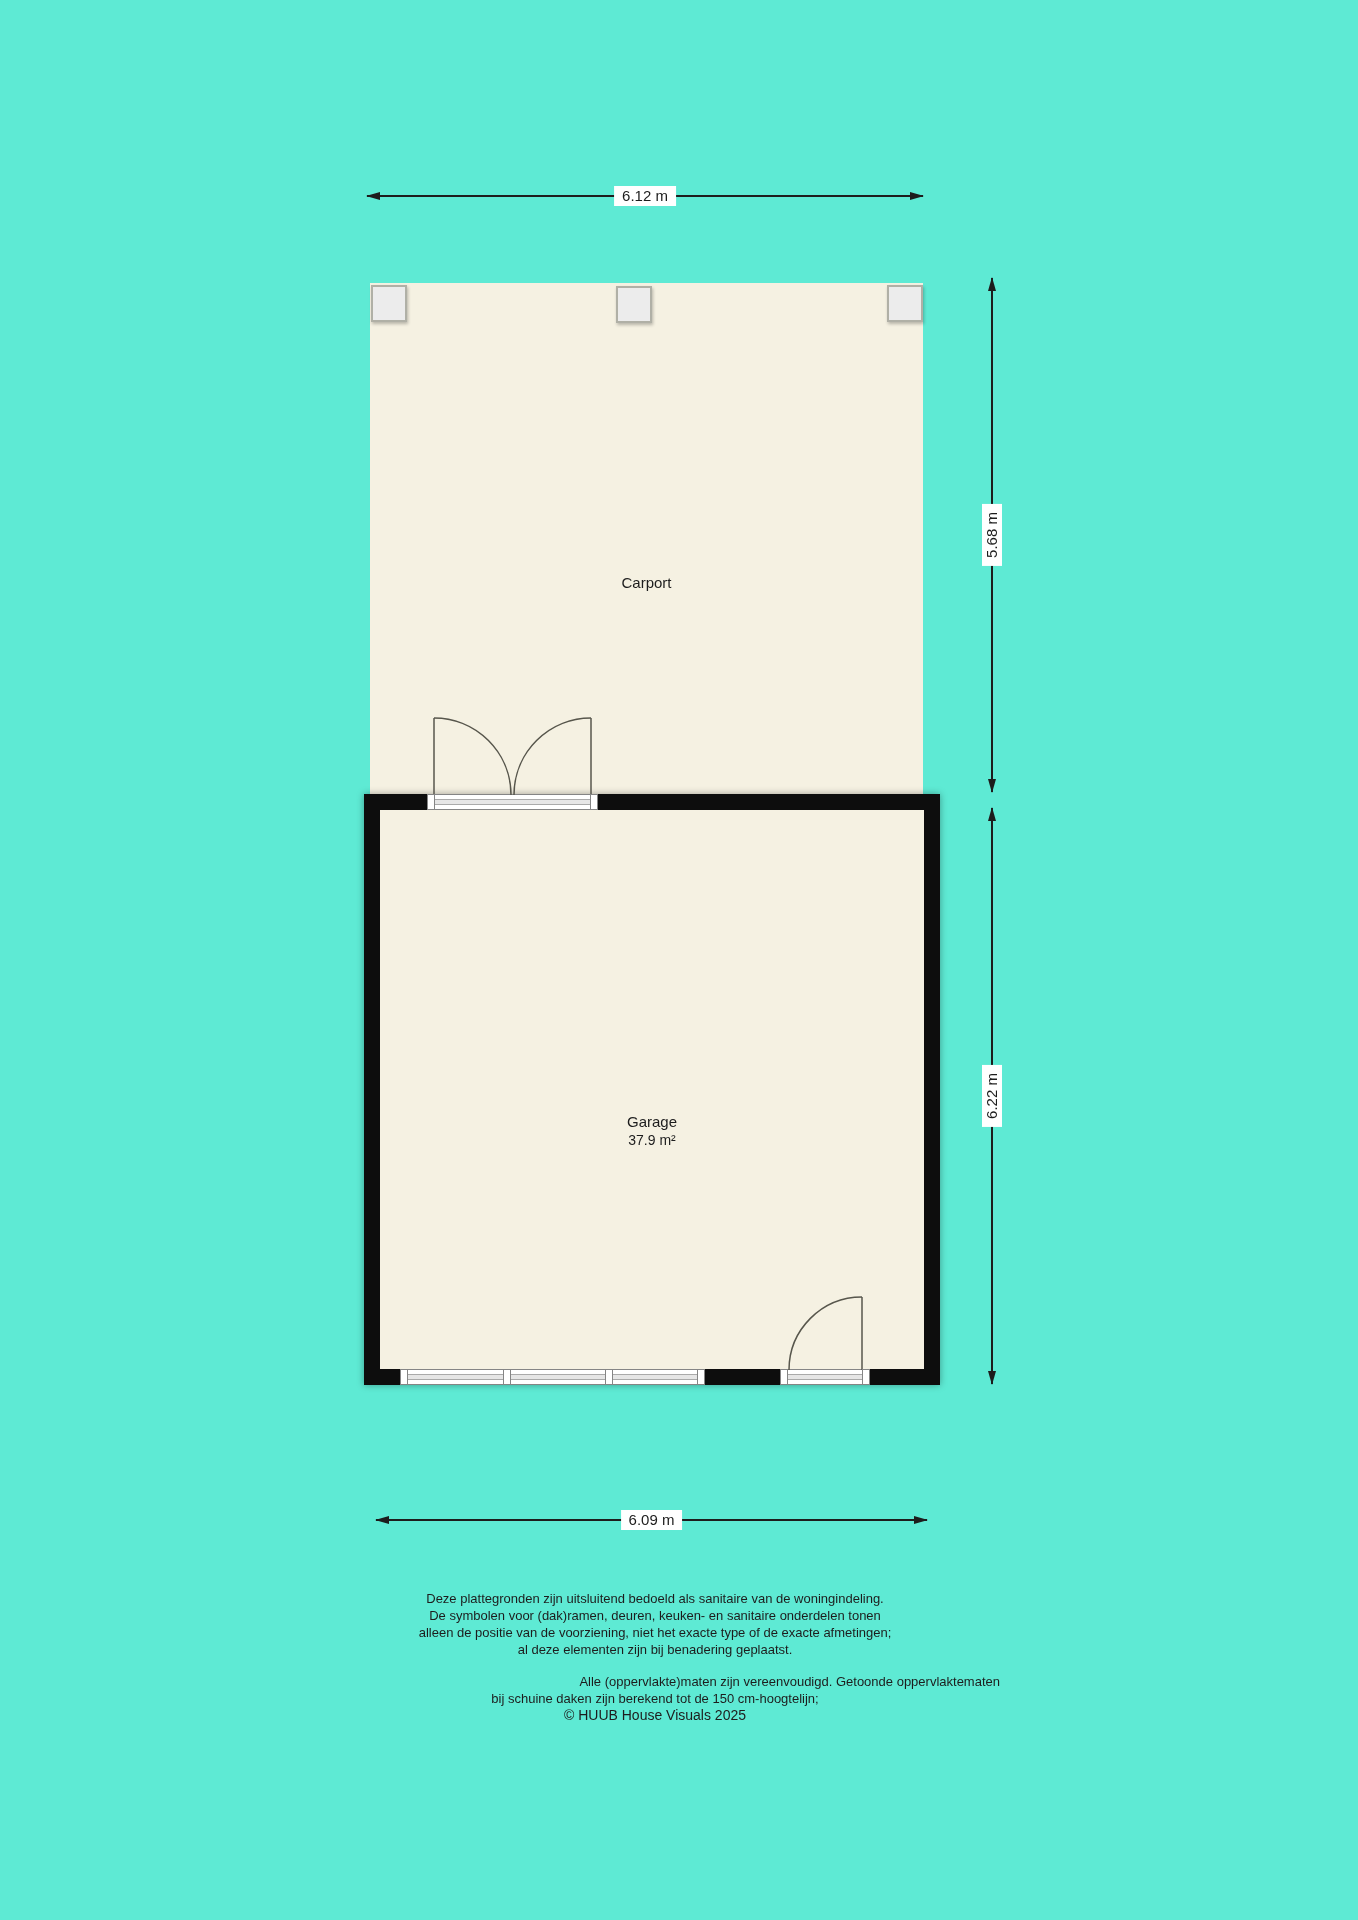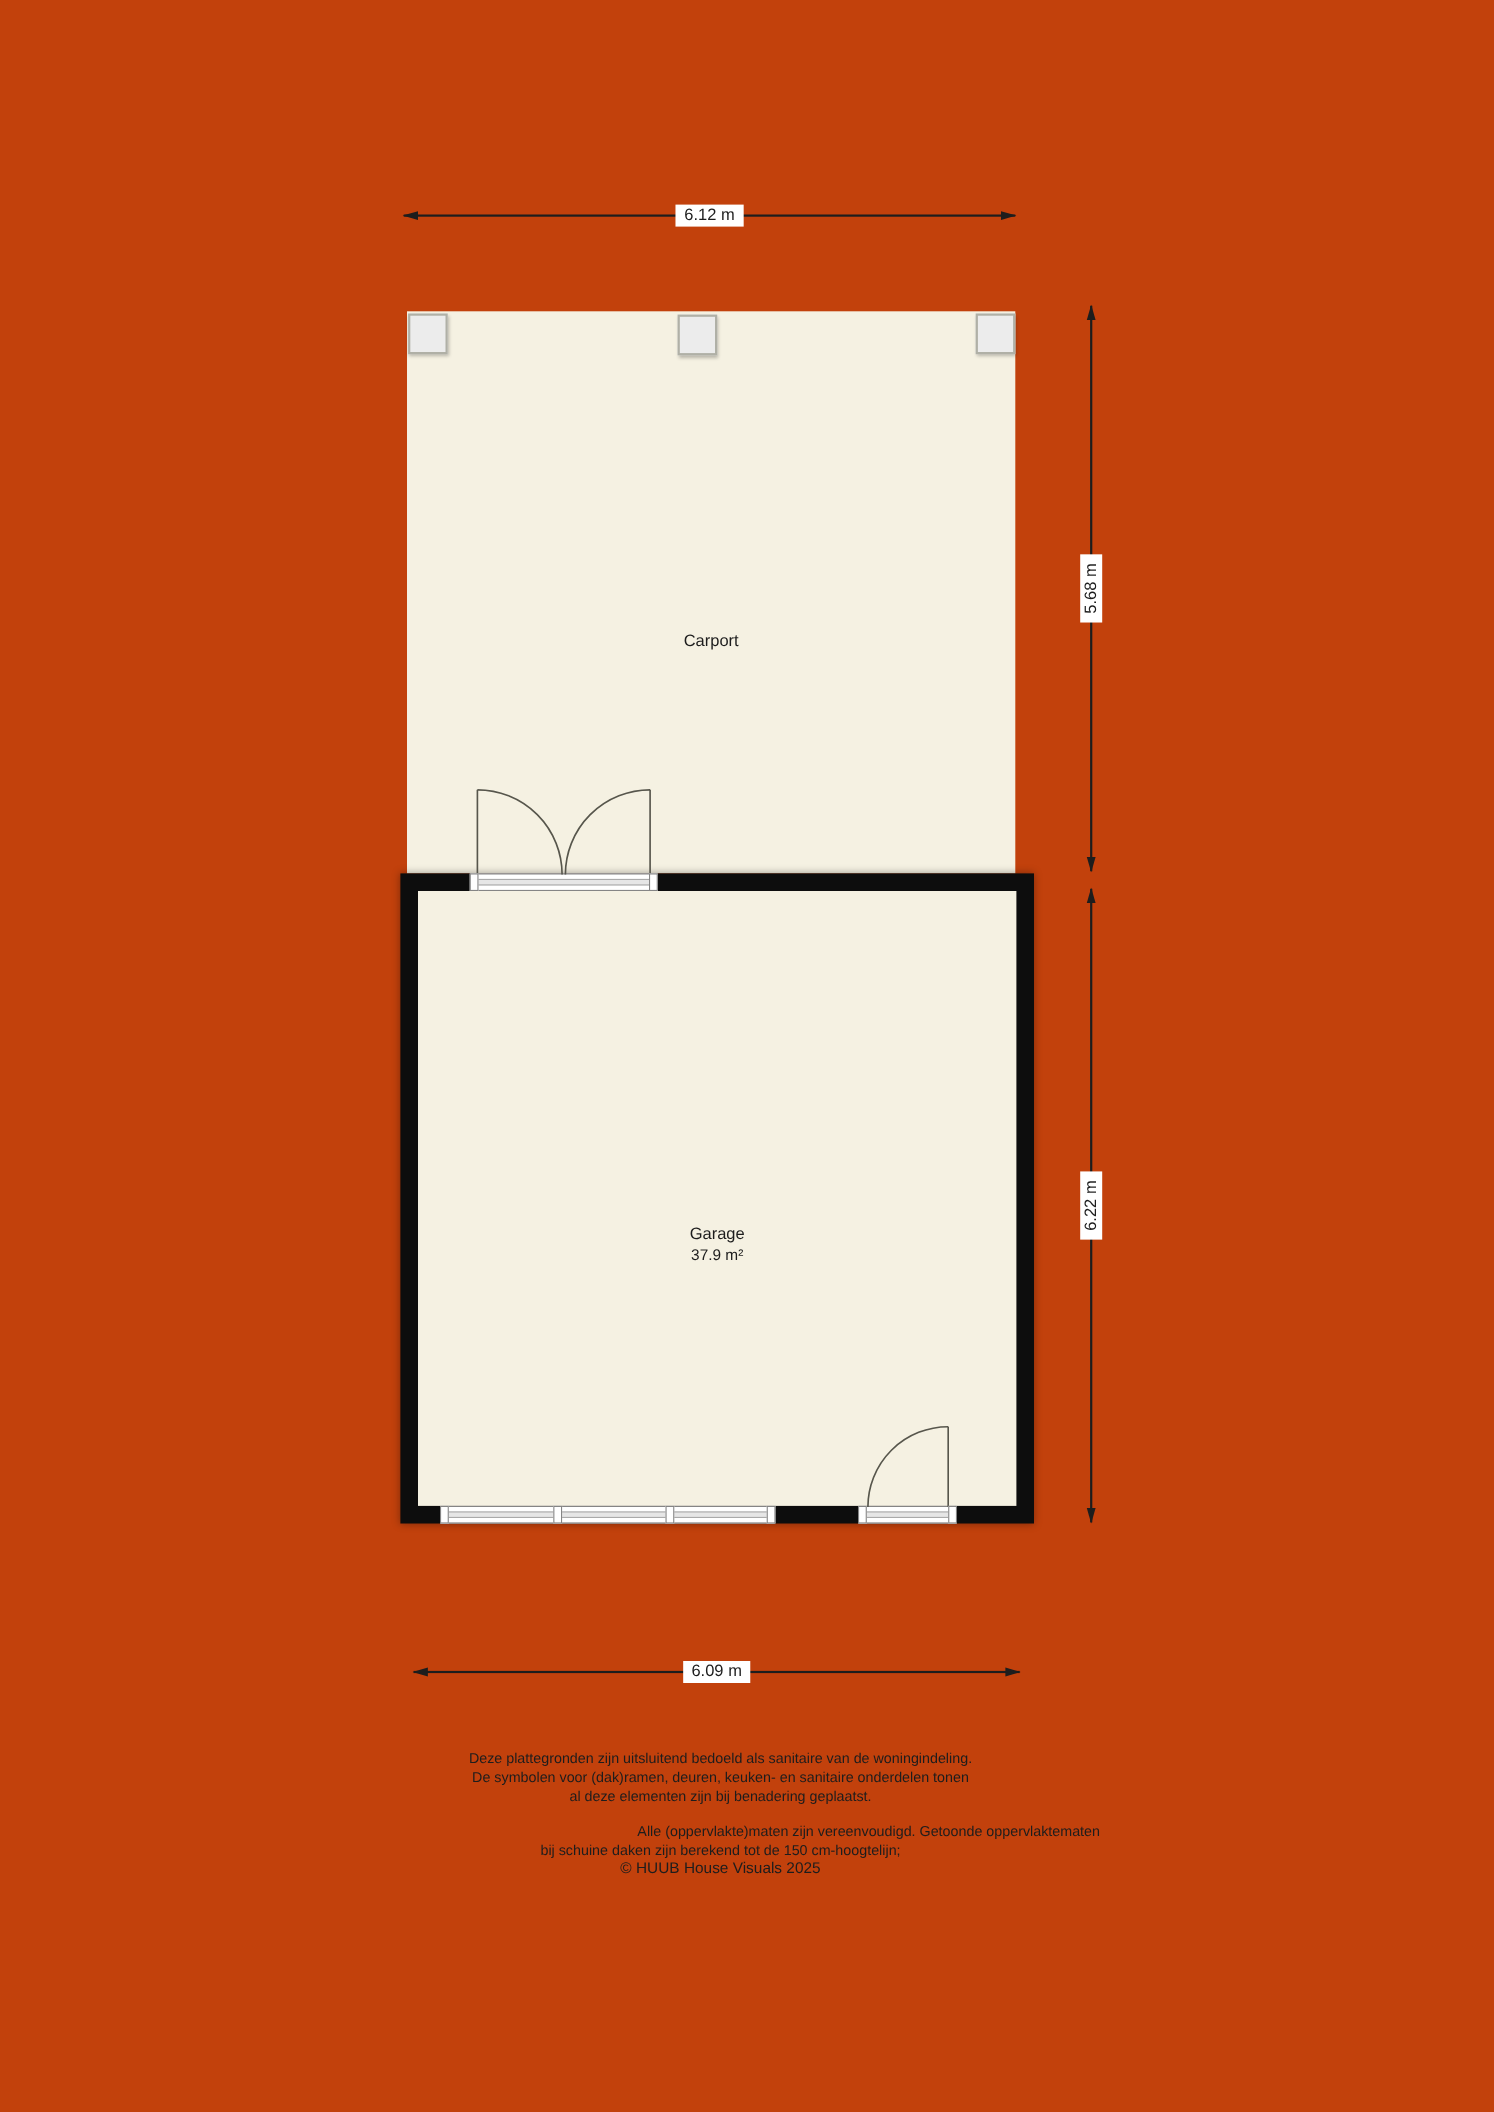--- a/index.html
+++ b/index.html
@@ -1,17 +1,17 @@
 <!DOCTYPE html>
 <html><head>
 <meta charset="utf-8">
 <style>
   html,body{margin:0;padding:0;background:#ffffff;}
   .canvas{
-    position:relative;width:1358px;height:1920px;background:#c2410c;overflow:hidden;
+    position:relative;width:1358px;height:1920px;background:#5eead4;overflow:hidden;
     font-family:"Liberation Sans","DejaVu Sans",sans-serif;color:#1d1d1d;
   }
   
   .dim-h{position:absolute;height:0;}
   .dim-h .line{position:absolute;left:0;right:0;top:-1px;height:2px;background:#1d1d1d;}
   .dim-v{position:absolute;width:0;}
   .dim-v .line{position:absolute;top:0;bottom:0;left:-1px;width:2px;background:#1d1d1d;}
   .arr{position:absolute;width:0;height:0;}
   .arr-left{left:-1px;top:0;transform:translateY(-50%);border-top:4px solid transparent;border-bottom:4px solid transparent;border-right:14px solid #1d1d1d;}
   .arr-right{right:-1px;top:0;transform:translateY(-50%);border-top:4px solid transparent;border-bottom:4px solid transparent;border-left:14px solid #1d1d1d;}
@@ -135,19 +135,20 @@
   <div class="dim-h" style="left:376px;top:1520px;width:551px;">
     <div class="line"></div>
     <span class="arr arr-left"></span>
     <span class="arr arr-right"></span>
     <span class="dim-label">6.09 m</span>
   </div>
 
   <div class="footer">
     <div class="fline">Deze plattegronden zijn uitsluitend bedoeld als sanitaire van de woningindeling.</div>
     <div class="fline">De symbolen voor (dak)ramen, deuren, keuken- en sanitaire onderdelen tonen</div>
+    <div class="fline">alleen de positie van de voorziening, niet het exacte type of de exacte afmetingen;</div>
     <div class="fline">al deze elementen zijn bij benadering geplaatst.</div>
     <div class="fline fgap1">Alle (oppervlakte)maten zijn vereenvoudigd. Getoonde oppervlaktematen</div>
     <div class="fline">bij schuine daken zijn berekend tot de 150 cm-hoogtelijn;</div>
     <div class="copyright">© HUUB House Visuals 2025</div>
   </div>
 
 </div>
 
 </body></html>

